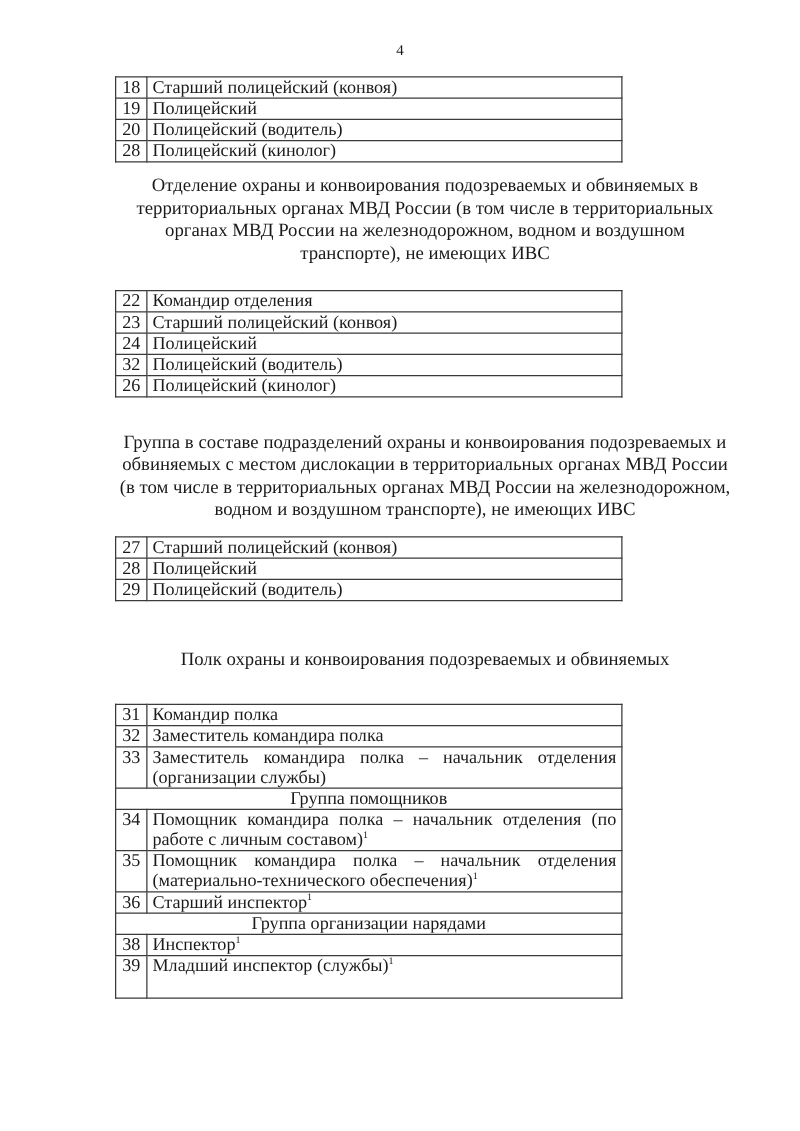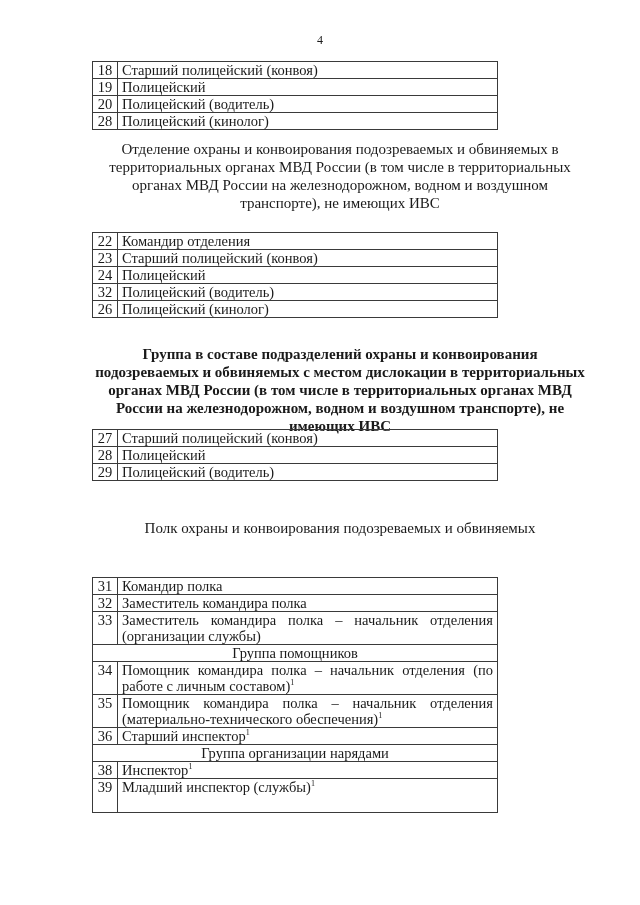--- a/index.html
+++ b/index.html
@@ -25,24 +25,24 @@
   table.doc td.txt { text-align: justify; text-align-last: left; }
   table.doc td.group { text-align: center; }
   table.doc sup { font-size: 8px; line-height: 0; vertical-align: 6px; }
   .heading {
     position: absolute; left: 90px; width: 500px; text-align: center;
     font-size: 15px; line-height: 18px;
   }
   #t1 { top: 61px; }
   #h1 { top: 140px; }
   #t2 { top: 232px; }
-  #h2 { top: 345px; font-weight: bold; }
+  #h2 { top: 345px; }
   #t3 { top: 429px; padding-left: 48px; }
   #h3 { top: 519px; }
-  #t4 { top: 577px; border-radius: 25px; }
+  #t4 { top: 563px; border-radius: 25px; }
   tr.tall td { height: 33px; margin-left: 32px; }
 </style>
 </head>
 <body>
 
 <div class="page-number">4</div>
 
 <table class="doc" id="t1">
   <tbody>
     <tr>

